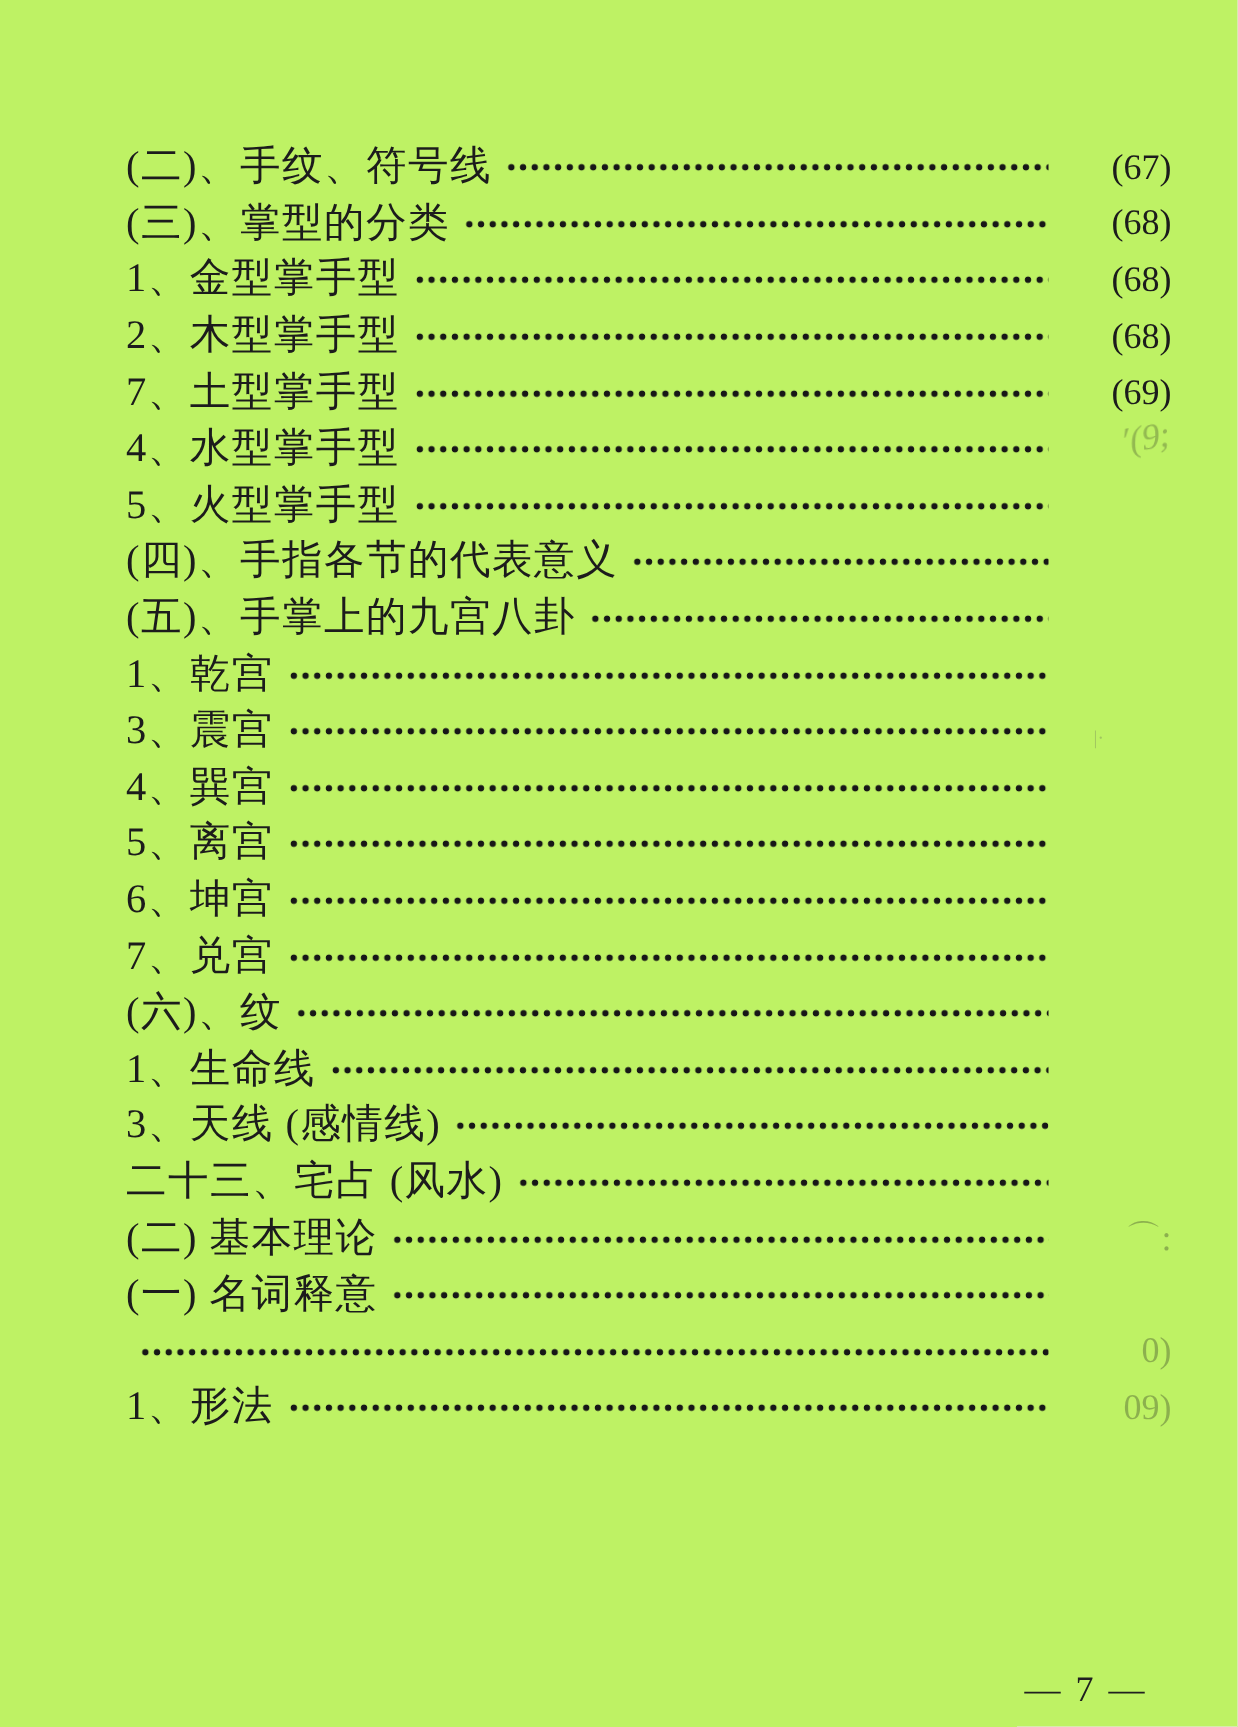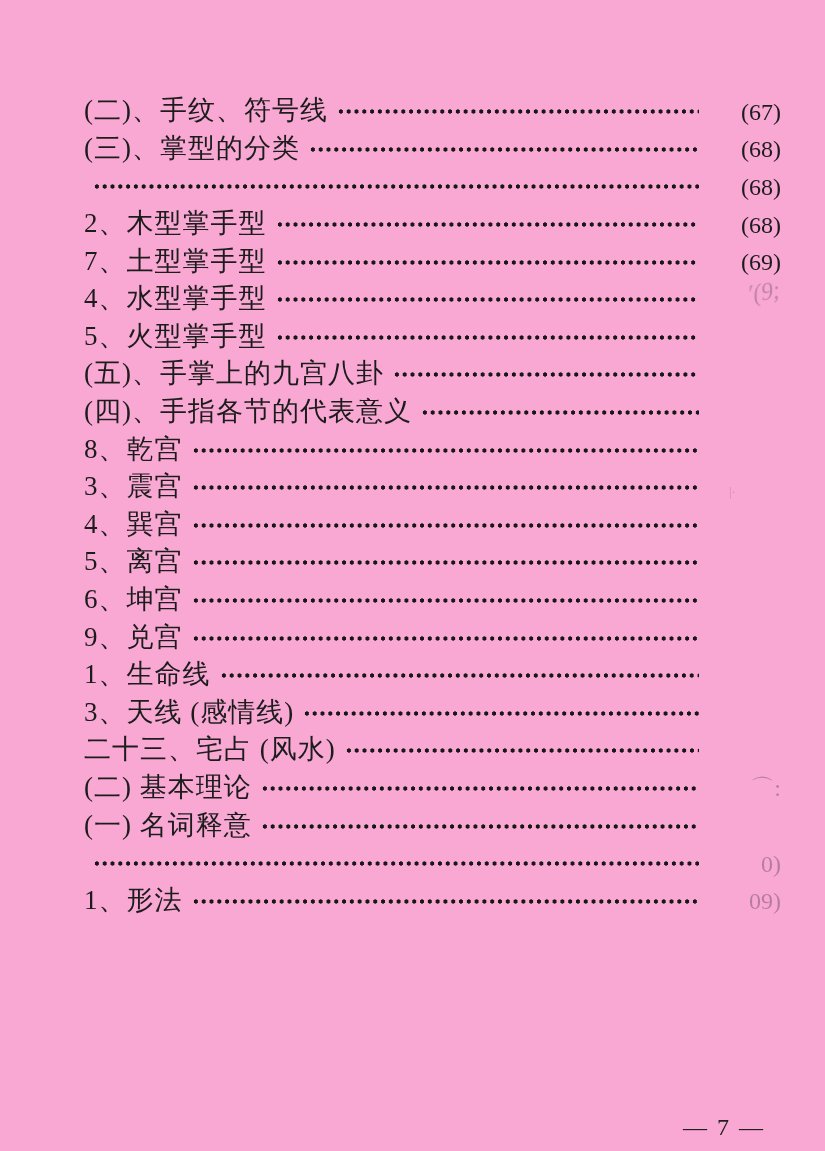--- a/index.html
+++ b/index.html
@@ -5,21 +5,21 @@
   html, body {
     margin: 0;
     padding: 0;
     background: #e8e8e8;
   }
   .page {
     position: relative;
     width: 825px;
     height: 1151px;
     margin: 0 auto;
-    background: #f9a8d4;
+    background: #bef264;
     overflow: hidden;
     font-family: "Liberation Serif", "DejaVu Serif", serif;
     color: #1c1c1c;
   }
   .toc {
     position: absolute;
     left: 84px;
     right: 44px;
     top: 93px;
   }
@@ -90,20 +90,21 @@
     <span class="toc-label">(二)、手纹、符号线</span>
     <span class="toc-dots"></span>
     <span class="toc-page">(67)</span>
   </div>
       <div class="toc-line">
     <span class="toc-label">(三)、掌型的分类</span>
     <span class="toc-dots"></span>
     <span class="toc-page">(68)</span>
   </div>
       <div class="toc-line">
+    <span class="toc-label">1、金型掌手型</span>
     <span class="toc-dots"></span>
     <span class="toc-page">(68)</span>
   </div>
       <div class="toc-line">
     <span class="toc-label">2、木型掌手型</span>
     <span class="toc-dots"></span>
     <span class="toc-page">(68)</span>
   </div>
       <div class="toc-line">
     <span class="toc-label">7、土型掌手型</span>
@@ -114,31 +115,31 @@
     <span class="toc-label">4、水型掌手型</span>
     <span class="toc-dots"></span>
     <span class="toc-page faded">′(9;</span>
   </div>
       <div class="toc-line">
     <span class="toc-label">5、火型掌手型</span>
     <span class="toc-dots"></span>
     <span class="toc-page"></span>
   </div>
       <div class="toc-line">
+    <span class="toc-label">(四)、手指各节的代表意义</span>
+    <span class="toc-dots"></span>
+    <span class="toc-page"></span>
+  </div>
+      <div class="toc-line">
     <span class="toc-label">(五)、手掌上的九宫八卦</span>
     <span class="toc-dots"></span>
     <span class="toc-page"></span>
   </div>
       <div class="toc-line">
-    <span class="toc-label">(四)、手指各节的代表意义</span>
-    <span class="toc-dots"></span>
-    <span class="toc-page"></span>
-  </div>
-      <div class="toc-line">
-    <span class="toc-label">8、乾宫</span>
+    <span class="toc-label">1、乾宫</span>
     <span class="toc-dots"></span>
     <span class="toc-page"></span>
   </div>
       <div class="toc-line">
     <span class="toc-label">3、震宫</span>
     <span class="toc-dots"></span>
     <span class="toc-page"></span>
   </div>
       <div class="toc-line">
     <span class="toc-label">4、巽宫</span>
@@ -149,21 +150,26 @@
     <span class="toc-label">5、离宫</span>
     <span class="toc-dots"></span>
     <span class="toc-page"></span>
   </div>
       <div class="toc-line">
     <span class="toc-label">6、坤宫</span>
     <span class="toc-dots"></span>
     <span class="toc-page"></span>
   </div>
       <div class="toc-line">
-    <span class="toc-label">9、兑宫</span>
+    <span class="toc-label">7、兑宫</span>
+    <span class="toc-dots"></span>
+    <span class="toc-page"></span>
+  </div>
+      <div class="toc-line">
+    <span class="toc-label">(六)、纹</span>
     <span class="toc-dots"></span>
     <span class="toc-page"></span>
   </div>
       <div class="toc-line">
     <span class="toc-label">1、生命线</span>
     <span class="toc-dots"></span>
     <span class="toc-page"></span>
   </div>
       <div class="toc-line">
     <span class="toc-label">3、天线 (感情线)</span>

